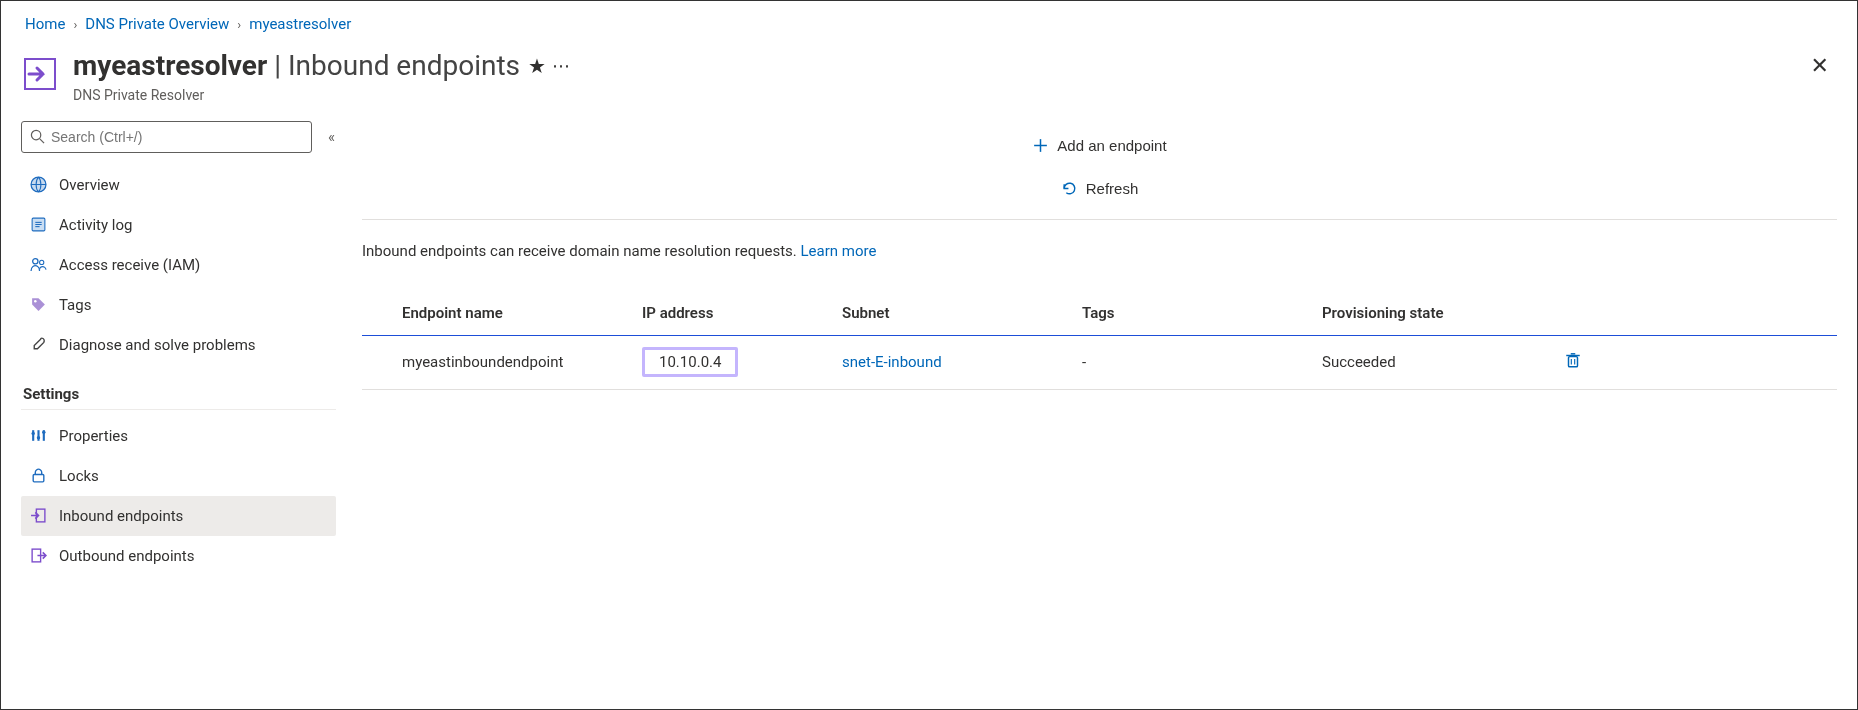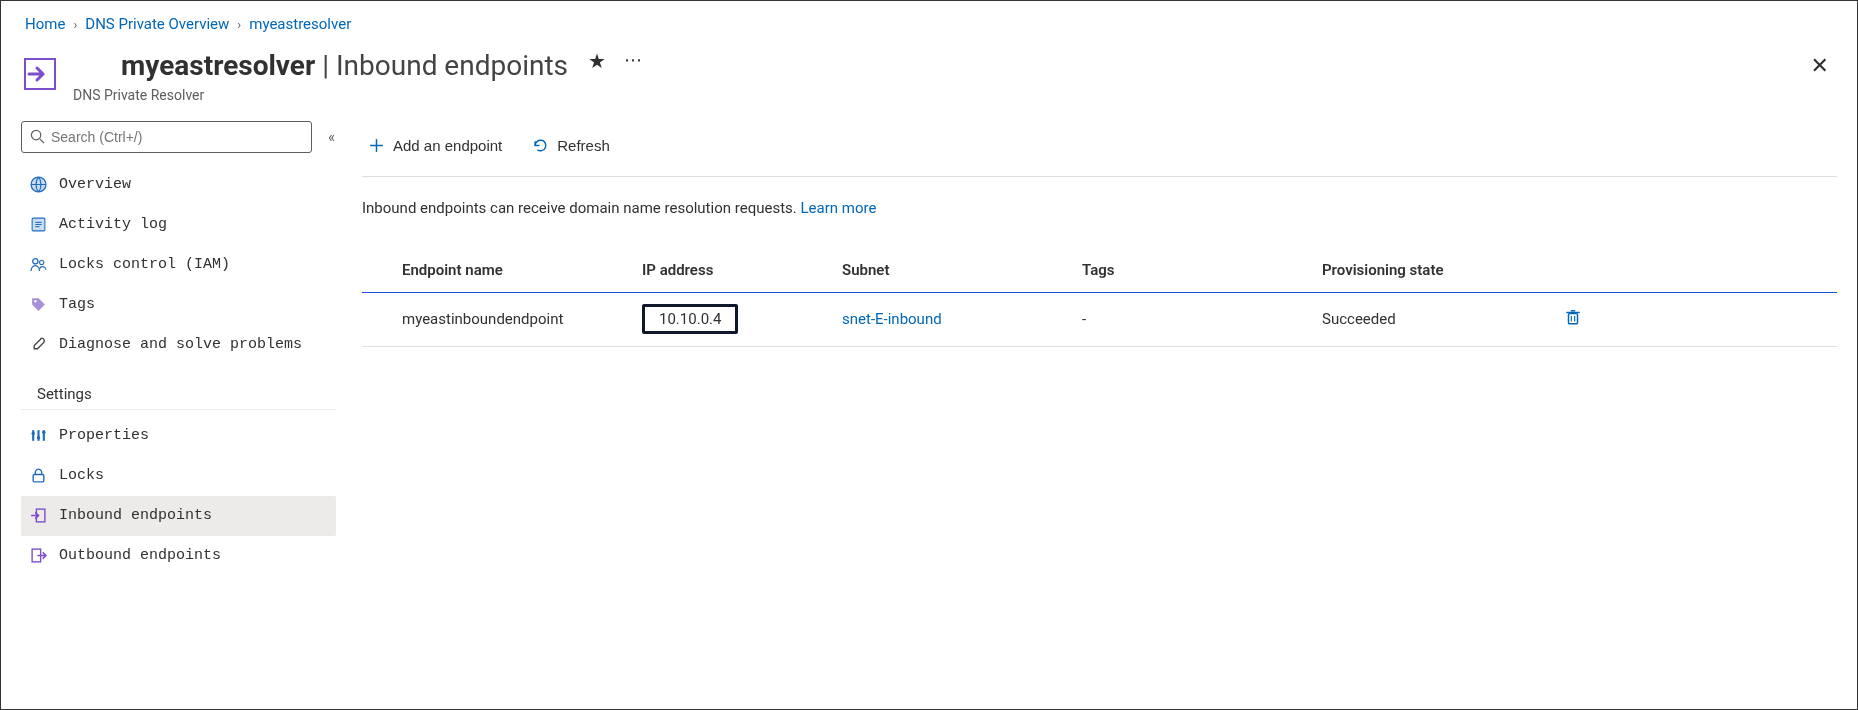--- a/index.html
+++ b/index.html
@@ -34,24 +34,23 @@
       margin-right: 12px;
       margin-top: 6px;
       flex-shrink: 0;
     }
     .header-text { flex: 1; }
     .header-title {
       font-size: 28px;
       font-weight: 400;
       color: #323130;
       display: flex;
-      align-items: flex-start;
-      gap: 16px;
+      align-items: center;
+      gap: 4px;
       line-height: 1.2;
-      margin-left: 48px;
     }
     .header-title .bold { font-weight: 700; }
     .header-title .light { font-weight: 400; color: #444; }
     .header-sub {
       font-size: 14px;
       color: #605e5c;
       margin-top: 4px;
     }
     .fav-star {
       font-size: 20px;
@@ -116,51 +115,51 @@
     .nav-item {
       display: flex;
       align-items: center;
       gap: 12px;
       height: 40px;
       padding: 0 8px;
       cursor: pointer;
       font-size: 15px;
       color: #323130;
       border-radius: 2px;
-      font-family: Liberation Mono, monospace;
     }
     .nav-item.selected { background: #edebe9; }
     .nav-item .nav-icon {
       width: 18px;
       height: 18px;
       display: flex;
       align-items: center;
       justify-content: center;
       flex-shrink: 0;
     }
     .nav-section {
-      font-weight: 400;
-      font-size: 15px;
-      margin: 20px 0 4px 16px;
+      font-weight: 700;
+      font-size: 15px;
+      margin: 20px 0 4px 2px;
       color: #323130;
     }
     .nav-divider {
       border: none;
       border-top: 1px solid #edebe9;
       margin: 6px 0 6px 0;
     }
     .main {
       flex: 1;
       padding: 0 20px 0 26px;
     }
     .toolbar {
       display: flex;
       align-items: center;
       gap: 18px;
       padding: 12px 0 18px 0;
+      flex-direction: column;
     }
     .toolbar-btn {
       display: flex;
       align-items: center;
       gap: 8px;
       background: transparent;
       border: none;
       font-size: 15px;
       color: #323130;
       cursor: pointer;
@@ -191,21 +190,21 @@
       height: 44px;
       border-bottom: 1px solid #1d4ed8;
     }
     .trow {
       height: 54px;
       font-size: 15px;
       border-bottom: 1px solid #e1dfdd;
     }
     .ip-highlight {
       display: inline-block;
-      border: 3px solid #0f172a;
+      border: 3px solid #c4b5fd;
       padding: 3px 14px;
       border-radius: 2px;
     }
     .link-cell { color: #0067b8; cursor: pointer; }
     .trash {
       color: #0067b8;
       cursor: pointer;
       justify-self: end;
     }
   </style>
@@ -280,21 +279,21 @@
     </div>
     <div class="nav-item">
       <span class="nav-icon">
           <svg width="17" height="17" viewBox="0 0 16 16">
             <circle cx="5" cy="5" r="2.5" fill="none" stroke="#1f6cbf" stroke-width="1.2"></circle>
             <path d="M1 14 C1 10 4 9 5 9 C6 9 9 10 9 14" fill="none" stroke="#1f6cbf" stroke-width="1.2"></path>
             <circle cx="11" cy="6" r="2" fill="none" stroke="#1f6cbf" stroke-width="1"></circle>
             <path d="M9 13 C9 10 11 10 12 10 C13 10 15 11 15 13" fill="none" stroke="#1f6cbf" stroke-width="1"></path>
           </svg>
         </span>
-      <span>Locks control (IAM)</span>
+      <span>Access receive (IAM)</span>
     </div>
     <div class="nav-item">
       <span class="nav-icon">
           <svg width="17" height="17" viewBox="0 0 16 16">
             <path d="M2 2 L8 2 L14 8 L8 14 L2 8 Z" fill="#8661c5" opacity="0.7"></path>
             <circle cx="5" cy="5" r="1.2" fill="#fff"></circle>
           </svg>
         </span>
       <span>Tags</span>
     </div>

